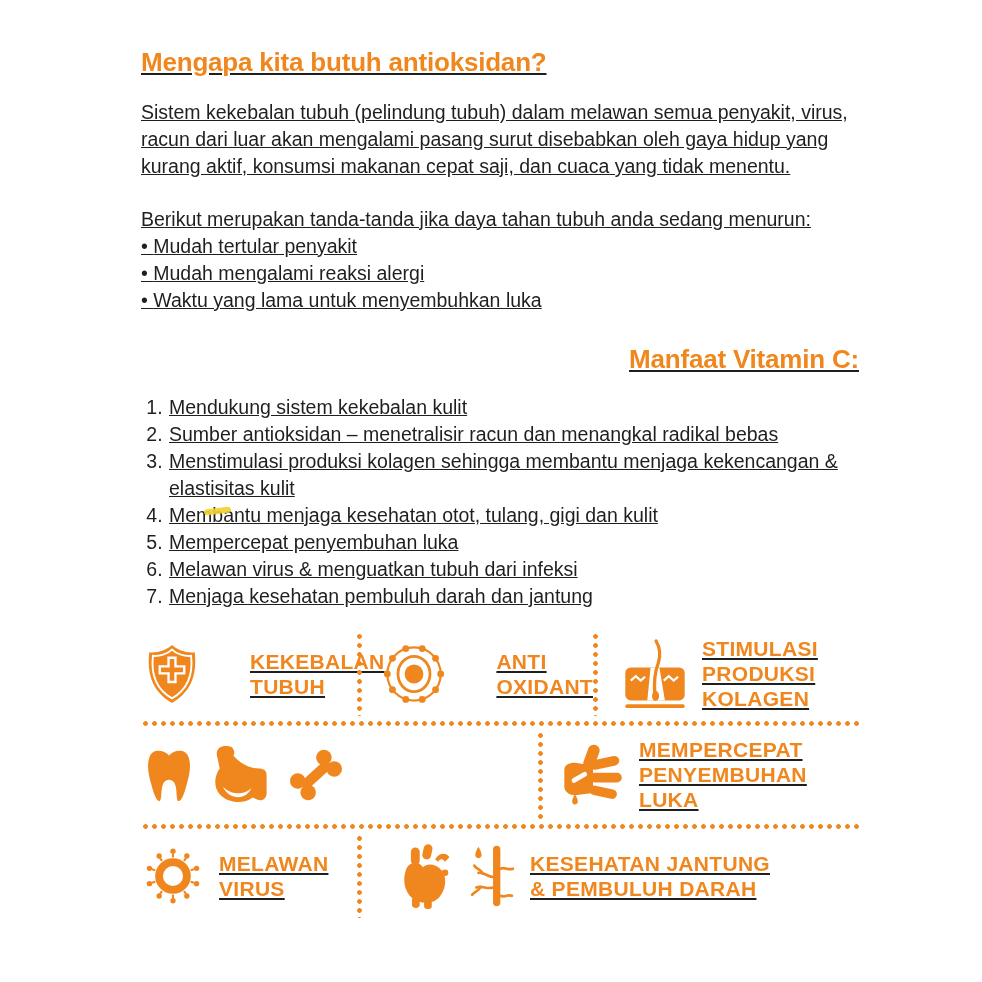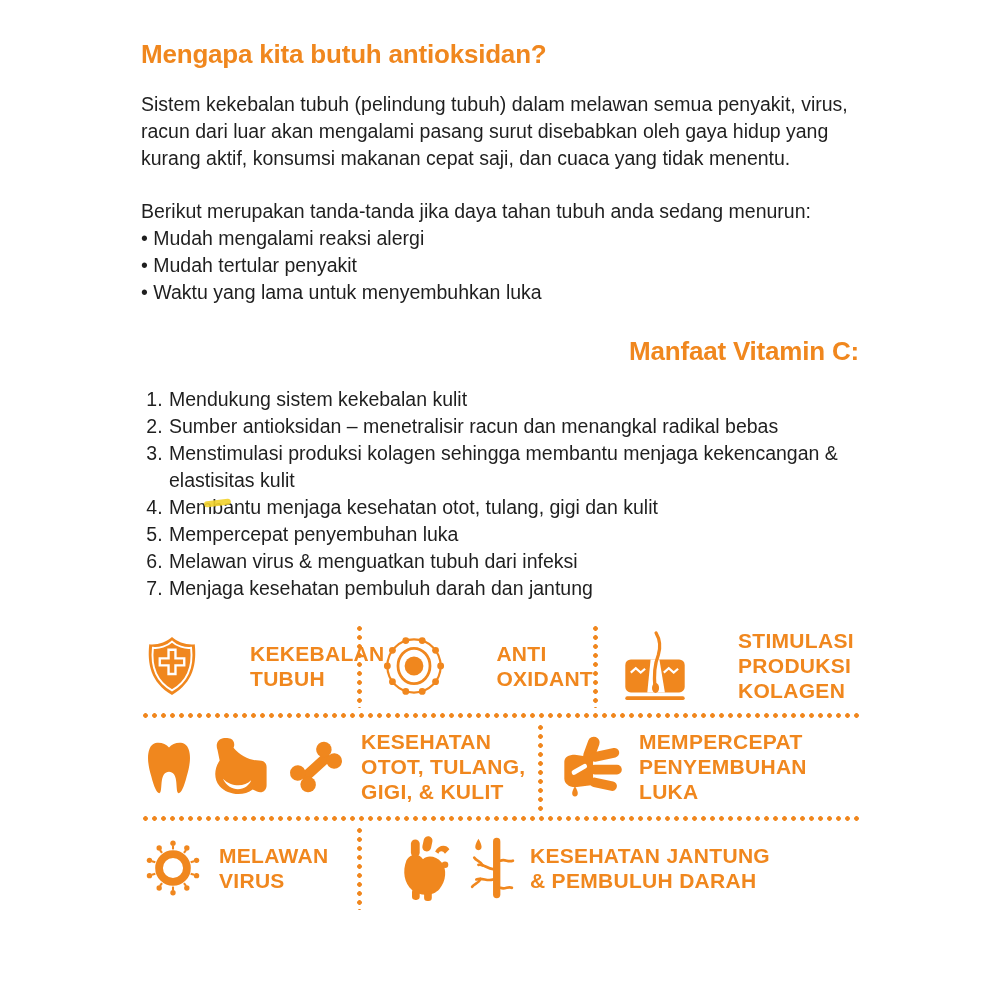--- a/index.html
+++ b/index.html
@@ -6,21 +6,21 @@
     --accent:#F0871E;
     --text:#1f1f1f;
     --highlight:#F2D12A;
   }
   *{box-sizing:border-box;}
   html,body{margin:0;padding:0;}
   body{
     width:982px;height:982px;background:#ffffff;position:relative;overflow:hidden;
     font-family:"Liberation Sans", sans-serif;color:var(--text);
   }
-  .content{position:absolute;left:141px;top:40px;width:718px;}
+  .content{position:absolute;left:141px;top:48px;width:718px;text-decoration:underline;}
 
   .section-title{
     font-size:26px;font-weight:bold;color:var(--accent);
     margin:0;line-height:1.15;letter-spacing:-0.2px;
   }
   .lead{font-size:19.5px;line-height:27px;margin:21px 0 0 0;}
   .signs-intro{font-size:19.5px;line-height:27px;margin:26px 0 0 0;}
   ul.signs{list-style:none;margin:0 0 0 0;padding:0;font-size:19.5px;line-height:27px;}
   ul.signs li::before{content:"\2022\00a0";}
   .benefits-title{margin-top:31px;text-align:right;}
@@ -50,41 +50,41 @@
   .dot-v{
     flex:0 0 5px;align-self:stretch;margin:2px 0;
     background-image:radial-gradient(circle, var(--accent) 2.1px, transparent 2.5px);
     background-size:5px 9px;background-repeat:repeat-y;
   }
   .row1{height:88px;}
   .row2{height:92px;}
   .row3{height:88px;}
   .r1c1{width:216px;gap:33px;}
   .r1c2{width:231px;padding-left:20px;justify-content:space-between;}
-  .r1c3{width:261px;padding-left:24px;gap:36px;}
+  .r1c3{width:261px;padding-left:24px;}
   .r2c1{width:397px;}
   .r2c2{width:316px;padding-left:16px;}
   .r3c1{width:216px;align-items:center;}
   .r3c2{width:497px;padding-left:28px;align-items:center;}
   .gap10{margin-left:12px;}
   .gap14{margin-left:14px;}
 </style>
 </head>
 <body>
 
 <div class="content">
 
   <h1 class="section-title">Mengapa kita butuh antioksidan?</h1>
 
   <p class="lead">Sistem kekebalan tubuh (pelindung tubuh) dalam melawan semua penyakit, virus, racun dari luar akan mengalami pasang surut disebabkan oleh gaya hidup yang kurang aktif, konsumsi makanan cepat saji, dan cuaca yang tidak menentu.</p>
 
   <p class="signs-intro">Berikut merupakan tanda-tanda jika daya tahan tubuh anda sedang menurun:</p>
   <ul class="signs">
+    <li>Mudah tertular penyakit</li>
     <li>Mudah mengalami reaksi alergi</li>
-    <li>Mudah tertular penyakit</li>
     <li>Waktu yang lama untuk menyembuhkan luka</li>
   </ul>
 
   <h1 class="section-title benefits-title">Manfaat Vitamin C:</h1>
   <ol class="benefits">
     <li>Mendukung sistem kekebalan kulit</li>
     <li>Sumber antioksidan – menetralisir racun dan menangkal radikal bebas</li>
     <li>Menstimulasi produksi kolagen sehingga membantu menjaga kekencangan &amp; elastisitas kulit</li>
     <li>Membantu menjaga kesehatan otot, tulang, gigi dan kulit</li>
     <li>Mempercepat penyembuhan luka</li>
@@ -173,23 +173,20 @@
               <g transform="rotate(-42 30 30)" fill="currentColor">
                 <rect x="13" y="25" width="34" height="10" rx="5"></rect>
                 <circle cx="13" cy="22.5" r="7.5"></circle>
                   <circle cx="13" cy="37.5" r="7.5"></circle>
                 <circle cx="47" cy="22.5" r="7.5"></circle>
                   <circle cx="47" cy="37.5" r="7.5"></circle>
               </g>
             </svg>
           </span>
         </div>
-        <div class="label gap14">KESEHATAN
-OTOT, TULANG,
-GIGI, &amp; KULIT</div>
       </div>
       <div class="dot-v"></div>
       <div class="cell r2c2">
         <span>
           <svg width="66" height="66" viewBox="0 0 60 62">
             <g fill="currentColor">
               <rect x="24" y="2" width="11" height="24" rx="5.5" transform="rotate(20 29 14)"></rect>
               <path d="M4 26 C4 22 8 19.5 14 19.5 L31 22 L31 48 L14 50 C8 50 4 46 4 42 Z"></path>
               <rect x="28" y="18" width="28" height="9" rx="4.5" transform="rotate(-12 28 22)"></rect>
               <rect x="28" y="29" width="30" height="9" rx="4.5"></rect>

